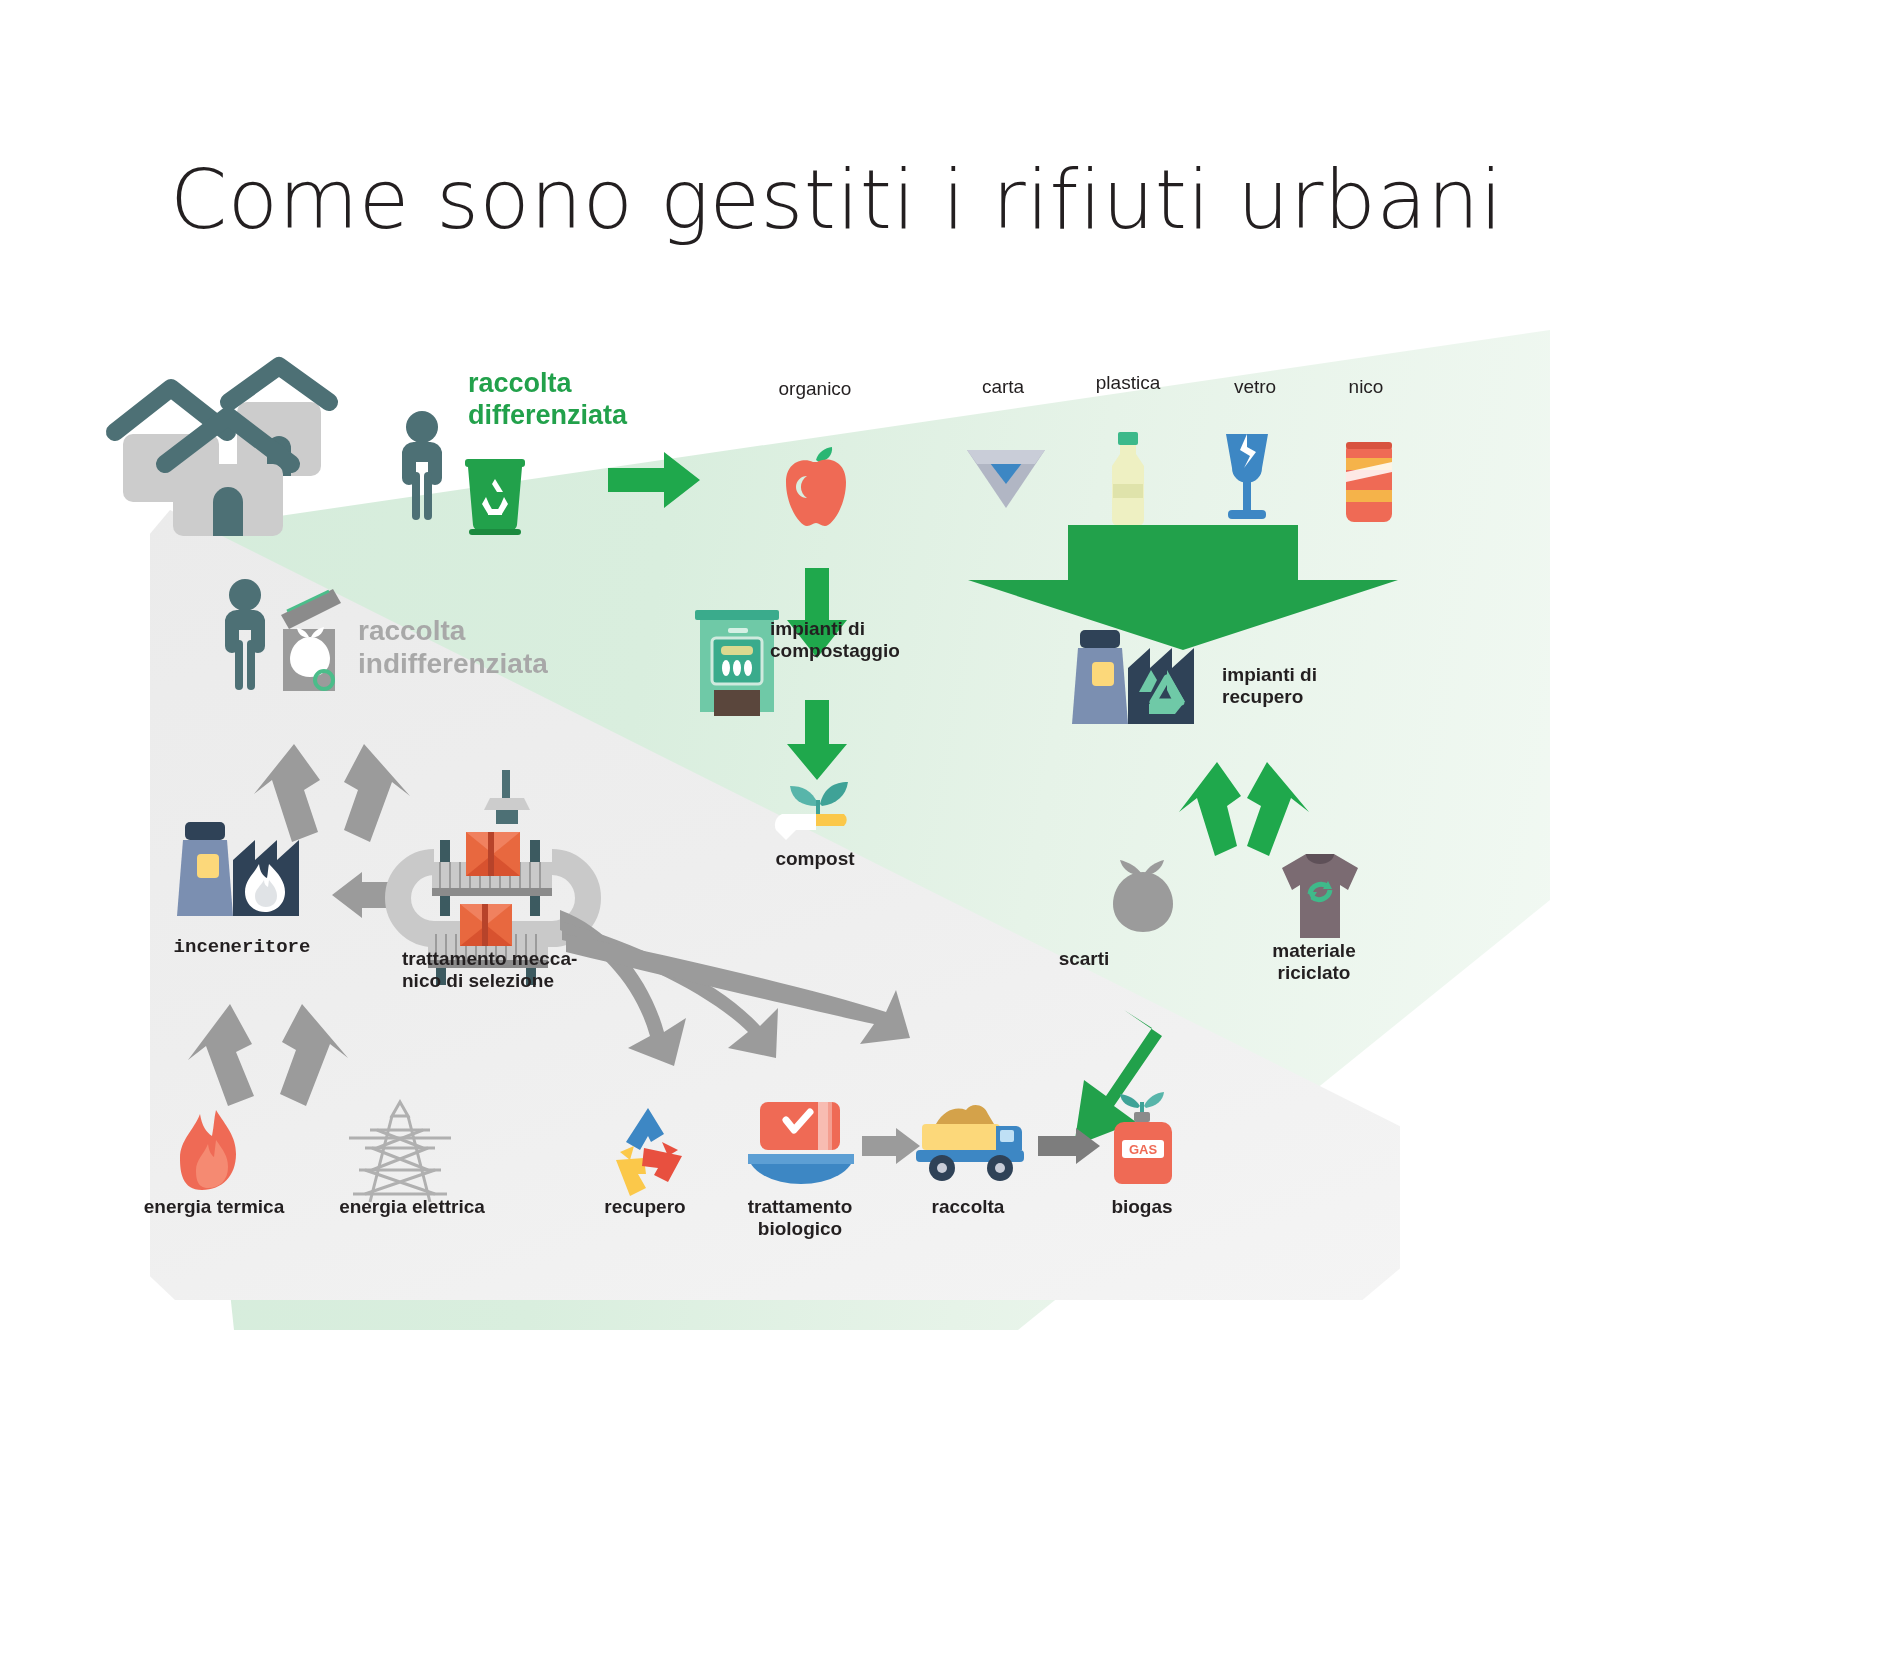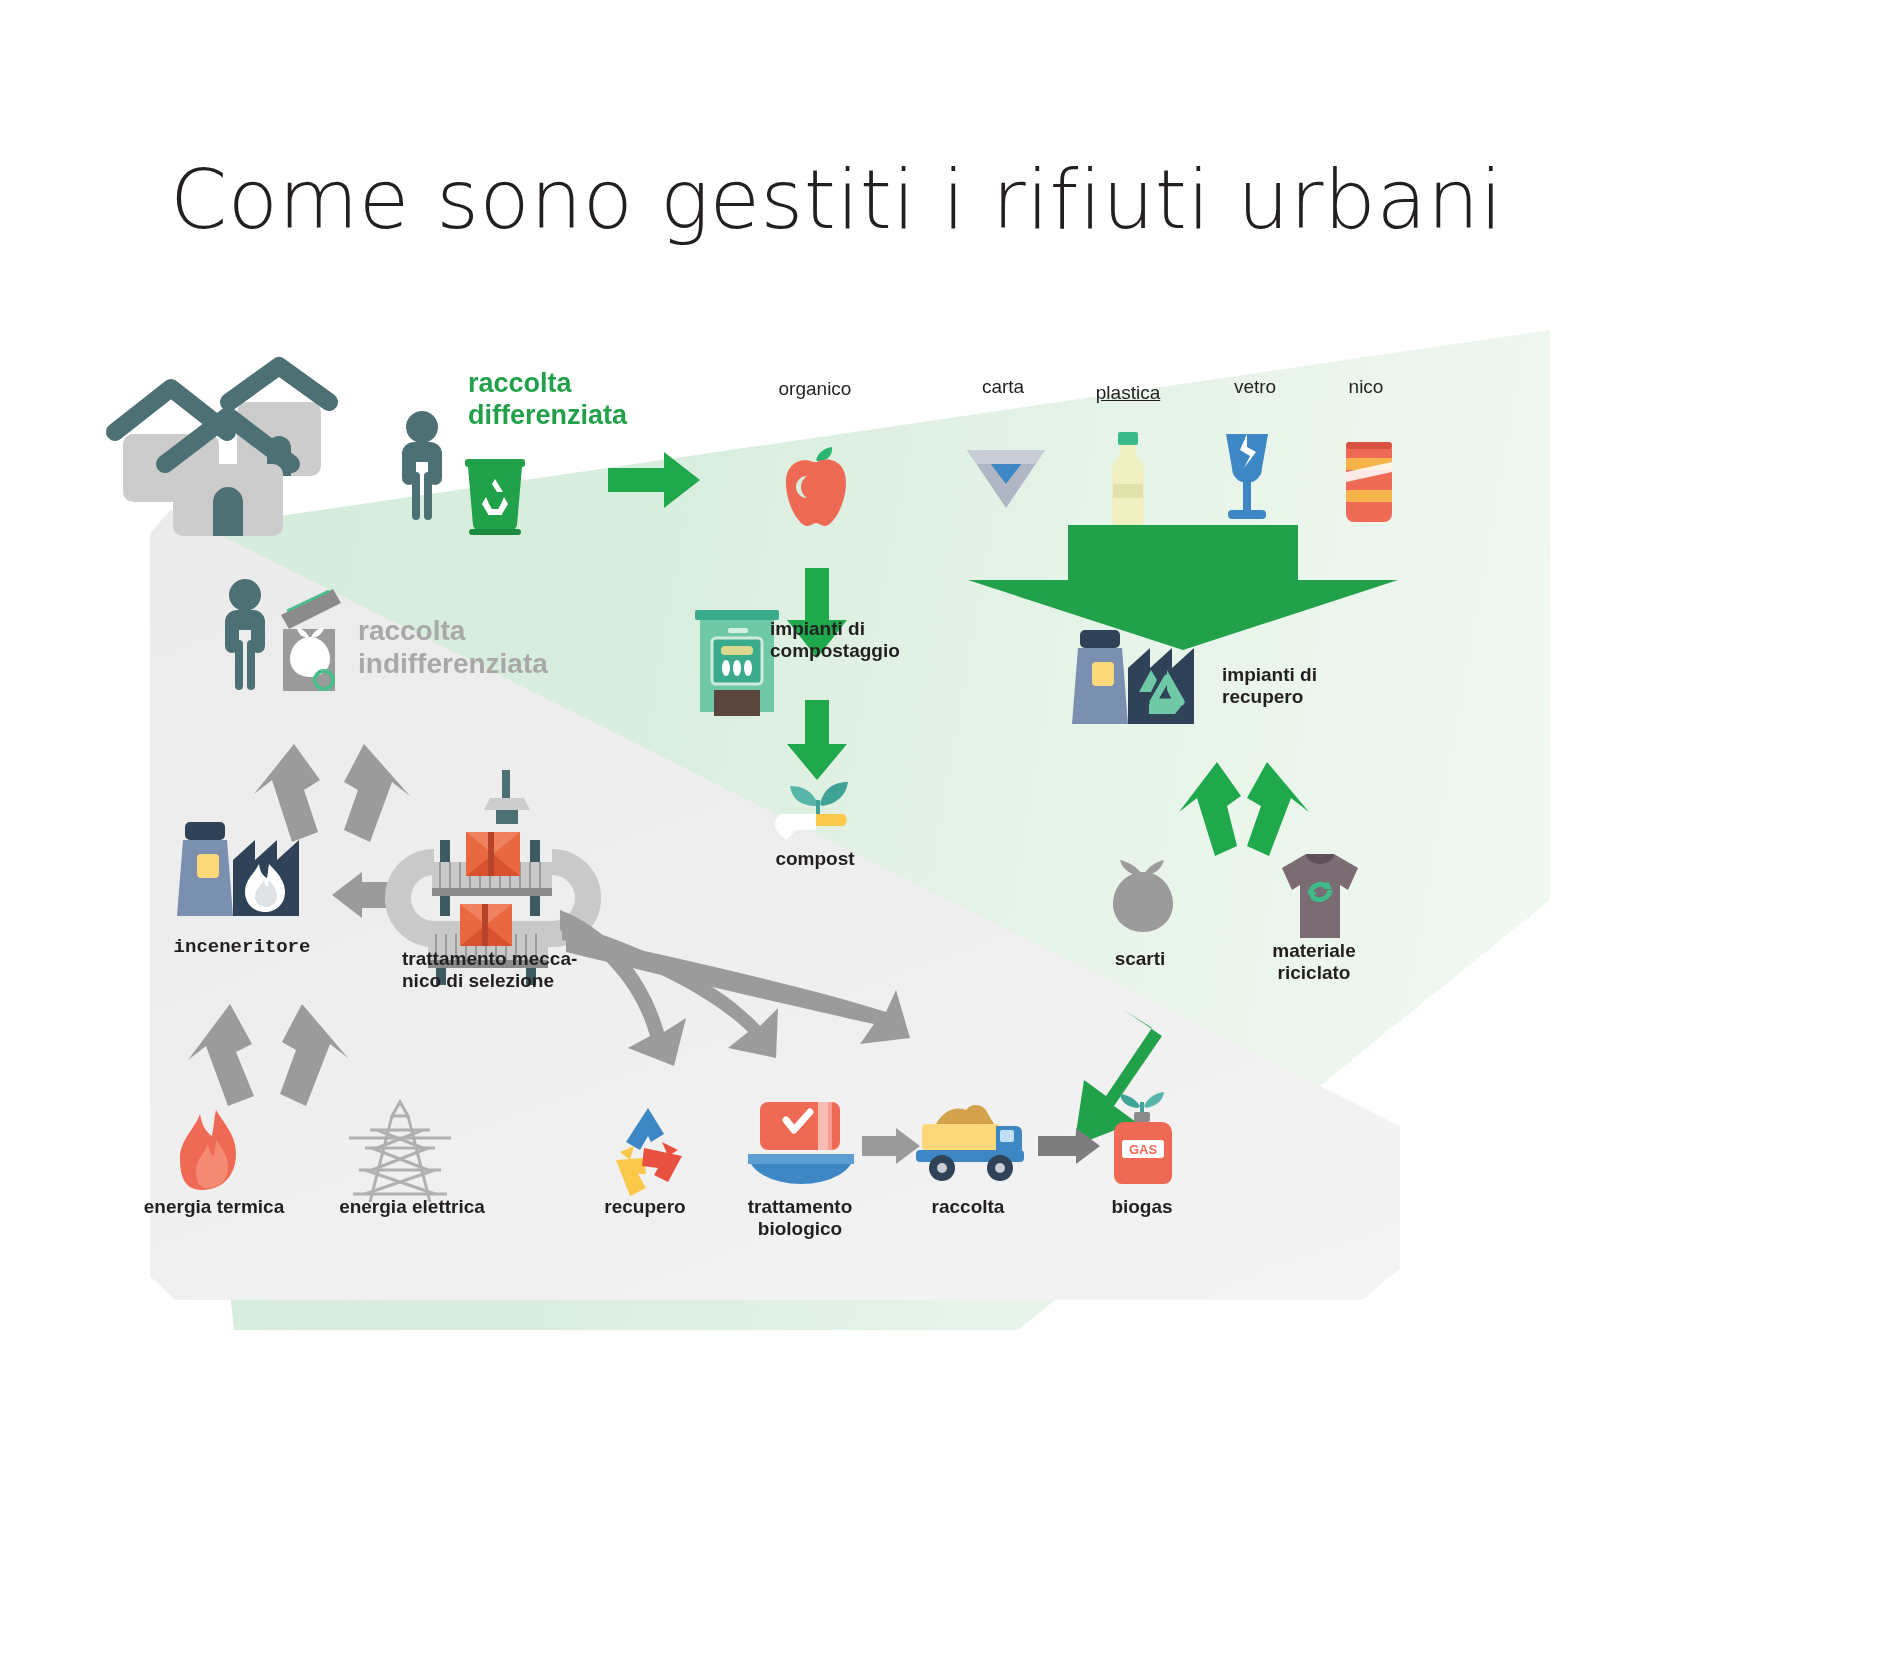--- a/index.html
+++ b/index.html
@@ -85,21 +85,21 @@
 differenziata</div>
 
   <div class="ic" style="left:608px;top:452px;">
     <svg width="92" height="56" viewBox="0 0 92 56">
       <path d="M0 16 h56 v-16 l36 28 -36 28 v-16 h-56 z" fill="#1fa84c"></path>
     </svg>
   </div>
 
   <div class="lbl thin" style="left:815px;top:378px;">organico</div>
   <div class="lbl thin" style="left:1003px;top:376px;">carta</div>
-  <div class="lbl thin" style="left:1128px;top:382px;text-decoration:underline;">plastica</div>
+  <div class="lbl thin" style="left:1128px;top:372px;">plastica</div>
   <div class="lbl thin" style="left:1245px;top:376px;margin-left:10px;">vetro</div>
   <div class="lbl thin" style="left:1366px;top:376px;">nico</div>
 
   <div class="ic" style="left:786px;top:446px;">
     <svg width="62" height="80" viewBox="0 0 62 80">
       <path d="M30 14 c2-8 9-12 16-13 c1 8 -5 14 -13 15 z" fill="#2bb673"></path>
       <path d="M31 16 c10-6 29-2 29 20 c0 24-14 44-21 44 c-4 0-6-3-9-3 c-3 0-5 3-9 3 c-7 0-21-20-21-44 c0-20 17-25 27-20 z" fill="#ef6a55"></path>
       <path d="M21 30 a11 11 0 0 0 0 22 a13 13 0 0 1 0-22 z" fill="#d8eedf"></path>
     </svg>
   </div>
@@ -211,21 +211,21 @@
     </svg>
   </div>
 
   <div class="ic" style="left:1108px;top:856px;">
     <svg width="70" height="78" viewBox="0 0 70 78">
       <path d="M34 18 c-6-8-14-12-22-14 c2 8 8 13 16 15 z" fill="#9b9b9b"></path>
       <path d="M36 18 c5-8 12-12 20-14 c-2 8-8 13-16 15 z" fill="#9b9b9b"></path>
       <path d="M35 16 c18 0 30 16 30 32 c0 16-13 28-30 28 c-17 0-30-12-30-28 c0-16 12-32 30-32 z" fill="#9b9b9b"></path>
     </svg>
   </div>
-  <div class="lbl" style="left:1140px;top:948px;">scarti</div>
+  <div class="lbl" style="left:1084px;top:948px;">scarti</div>
 
   <div class="ic" style="left:1278px;top:850px;">
     <svg width="84" height="92" viewBox="0 0 84 92">
       <path d="M28 4 h28 l24 14 l-10 22 l-8 -5 v53 h-40 v-53 l-8 5 l-10-22 z" fill="#7b6b72"></path>
       <path d="M28 4 h28 a14 10 0 0 1 -28 0 z" fill="#5e5058"></path>
       <g fill="none" stroke="#3fba8a" stroke-width="5">
         <path d="M32 44 a11 11 0 0 1 18-7"></path>
         <path d="M52 40 a11 11 0 0 1 -18 7"></path>
       </g>
       <path d="M50 31 l4 8 l-9 0 z" fill="#3fba8a"></path>

